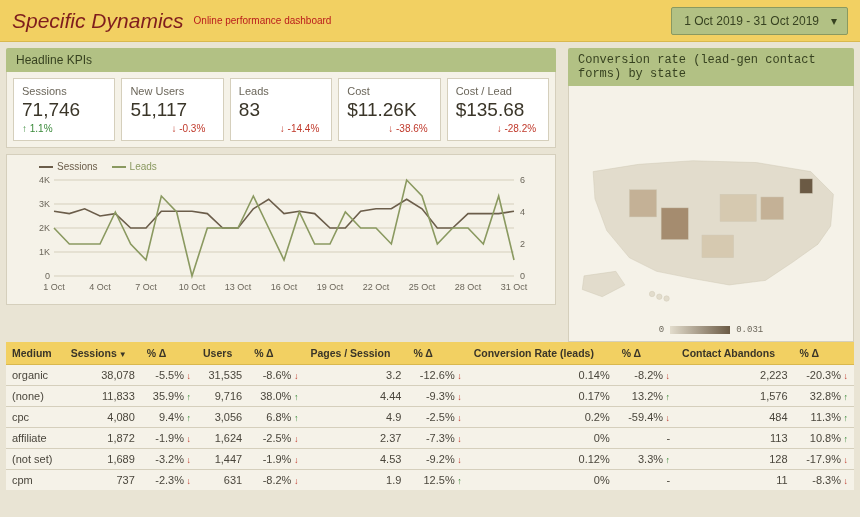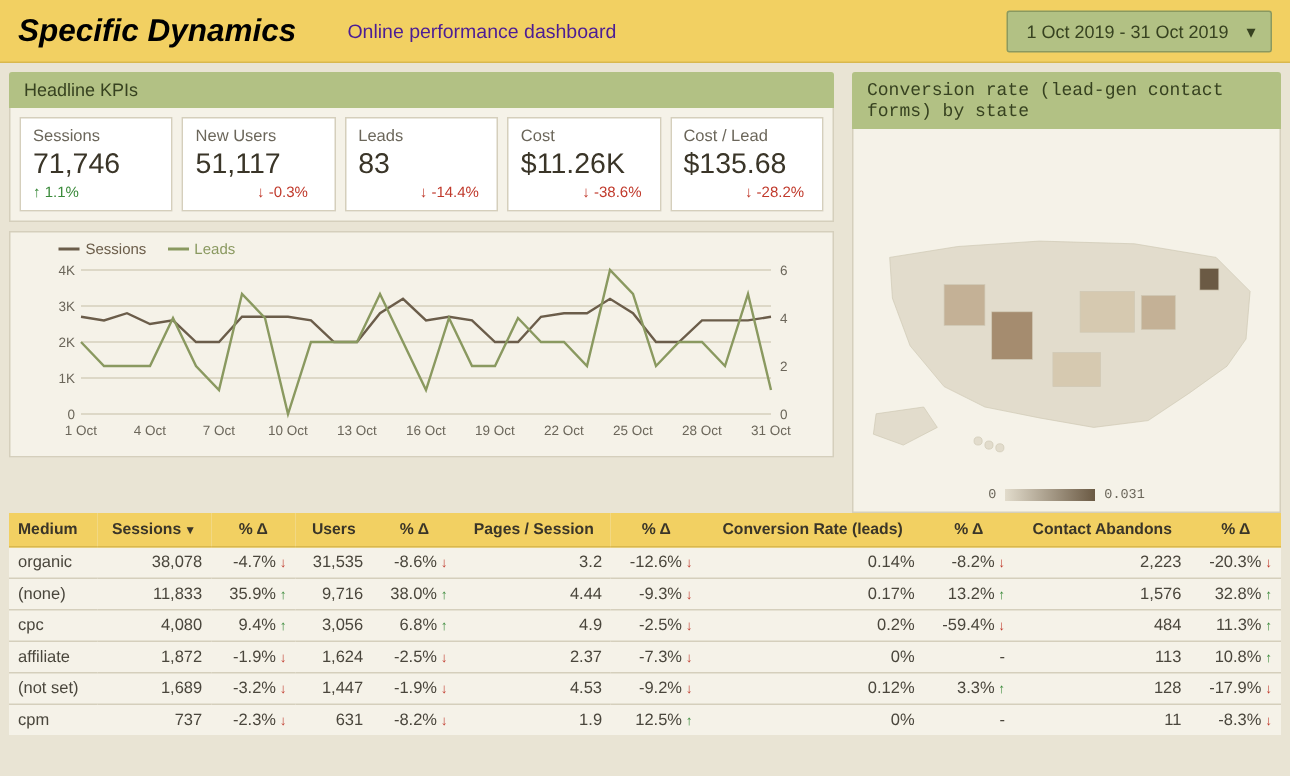--- a/index.html
+++ b/index.html
@@ -15,22 +15,22 @@
     --border:#d5cfbc;
   }
   *{box-sizing:border-box;margin:0;padding:0;}
   body{
     width:860px;height:517px;background:var(--bg);
     font-family:"Segoe UI",Tahoma,sans-serif;font-size:11px;color:var(--text);
     overflow:hidden;
   }
   
   .hdr{background:var(--yellow);height:42px;display:flex;align-items:center;padding:0 12px;gap:10px;border-bottom:1px solid #d9b84e;}
-  .hdr h1{font-style:italic;font-weight:700;font-size:21px;color:#000000;}
-  .hdr .sub{font-size:13px;color:#4c1d95;margin-left:24px;}
+  .hdr h1{font-style:italic;font-weight:400;font-size:21px;color:#7f1d1d;}
+  .hdr .sub{font-size:10px;color:#b91c1c;}
   .spacer{flex:1;}
   .date-picker{background:var(--olive);color:#374220;padding:6px 28px 6px 12px;border-radius:2px;font-size:12px;position:relative;cursor:pointer;border:1px solid var(--olive-dark);}
   .date-picker .caret{position:absolute;right:10px;top:50%;transform:translateY(-50%);}
   
   .main{display:flex;gap:12px;padding:6px 6px 0 6px;}
   .left{flex:1;min-width:0;}
   .right{width:286px;font-family:Liberation Mono, monospace;}
   .panel-title{background:var(--olive);color:#374220;padding:5px 10px;font-size:12px;border-radius:2px 2px 0 0;}
   
   .kpis{display:flex;gap:6px;padding:6px;background:var(--card);border:1px solid var(--border);border-top:none;}
@@ -50,21 +50,21 @@
   
   .map-card{background:var(--card);border:1px solid var(--border);border-top:none;padding:6px;height:256px;display:flex;flex-direction:column;align-items:center;justify-content:flex-end;}
   svg.us{width:100%;height:190px;}
   .state{fill:#e2dccc;stroke:#cfc8b4;stroke-width:0.5;}
   .s1{fill:#d6c9b0;}.s2{fill:#c4b196;}.s3{fill:#a58c6f;}.s4{fill:#6b5a44;}
   .map-scale{display:flex;align-items:center;gap:6px;font-size:9px;color:#6b665a;margin-top:4px;}
   .grad{width:60px;height:8px;background:linear-gradient(90deg,#e2dccc,#6b5a44);}
   
   .tbl-wrap{padding:0 6px 6px 6px;}
   table{width:100%;border-collapse:collapse;background:var(--card);font-size:11px;padding-left:29px;}
-  thead th{background:var(--yellow);color:#3a3528;font-weight:600;padding:5px 6px;text-align:center;font-size:10.5px;border-bottom:1px solid #d9b84e;}
+  thead th{background:var(--yellow);color:#3a3528;font-weight:600;padding:5px 6px;text-align:left;font-size:10.5px;border-bottom:1px solid #d9b84e;}
   thead th:first-child{text-align:left;}
   tbody td{padding:4px 6px;text-align:right;border-top:1px solid var(--border);color:#4a463c;}
   tbody td:first-child{text-align:left;}
   .arr-up::after{content:" ↑";color:var(--green);font-size:9px;}
   .arr-down::after{content:" ↓";color:var(--red);font-size:9px;}
   .sort-ind{font-size:8px;margin-left:2px;}
   .pager{text-align:right;font-size:10px;color:#6b665a;padding:3px 8px 0 0;}
 </style>
 </head>
 <body>
@@ -195,21 +195,21 @@
           <th>Conversion Rate (leads)</th>
           <th>% Δ</th>
           <th>Contact Abandons</th>
           <th>% Δ</th>
         </tr>
       </thead>
     <tbody id="tbody">
         <tr>
           <td>organic</td>
           <td>38,078</td>
-          <td><span class="arr-down">-4.7%</span></td>
+          <td><span class="arr-down">-5.5%</span></td>
           <td>31,535</td>
           <td><span class="arr-down">-8.6%</span></td>
           <td>3.2</td>
           <td><span class="arr-down">-12.6%</span></td>
           <td>0.14%</td>
           <td><span class="arr-down">-8.2%</span></td>
           <td>2,223</td>
           <td><span class="arr-down">-20.3%</span></td>
         </tr>
         <tr>

